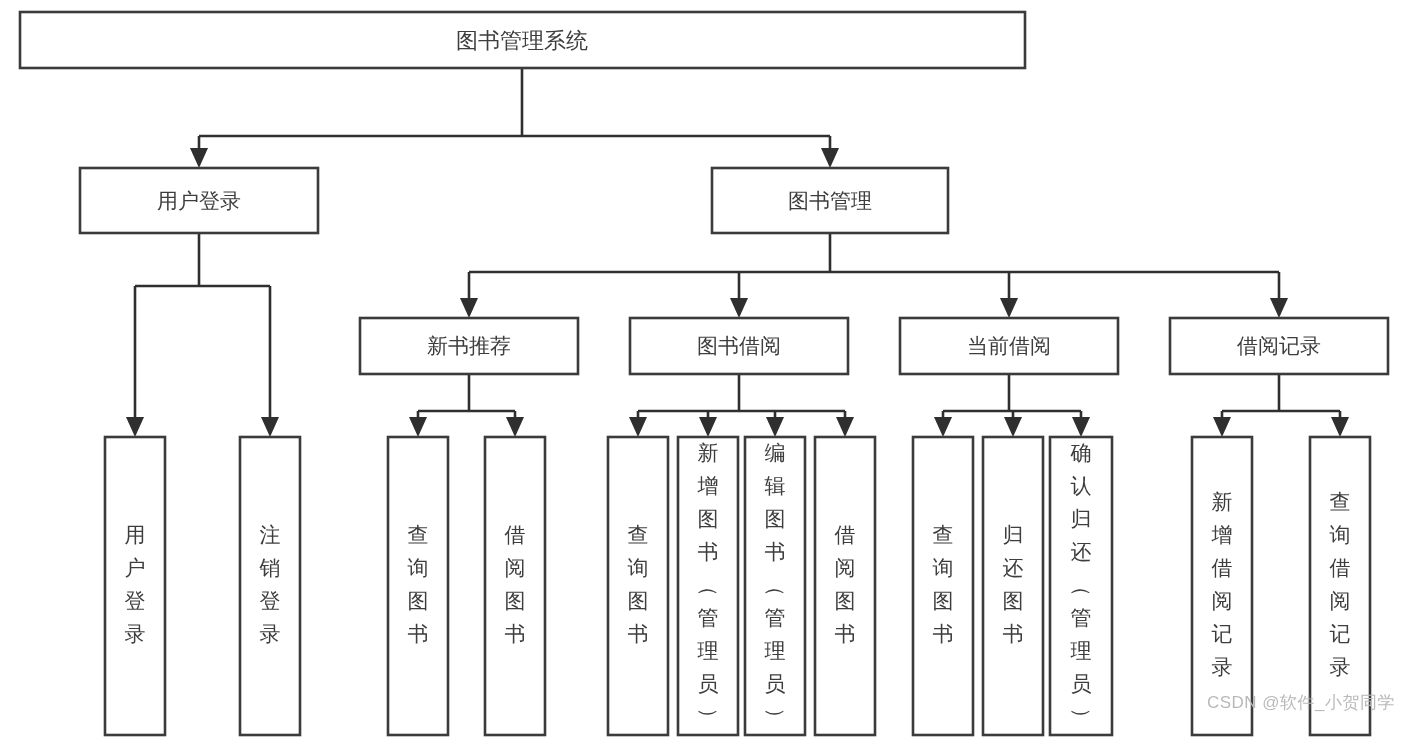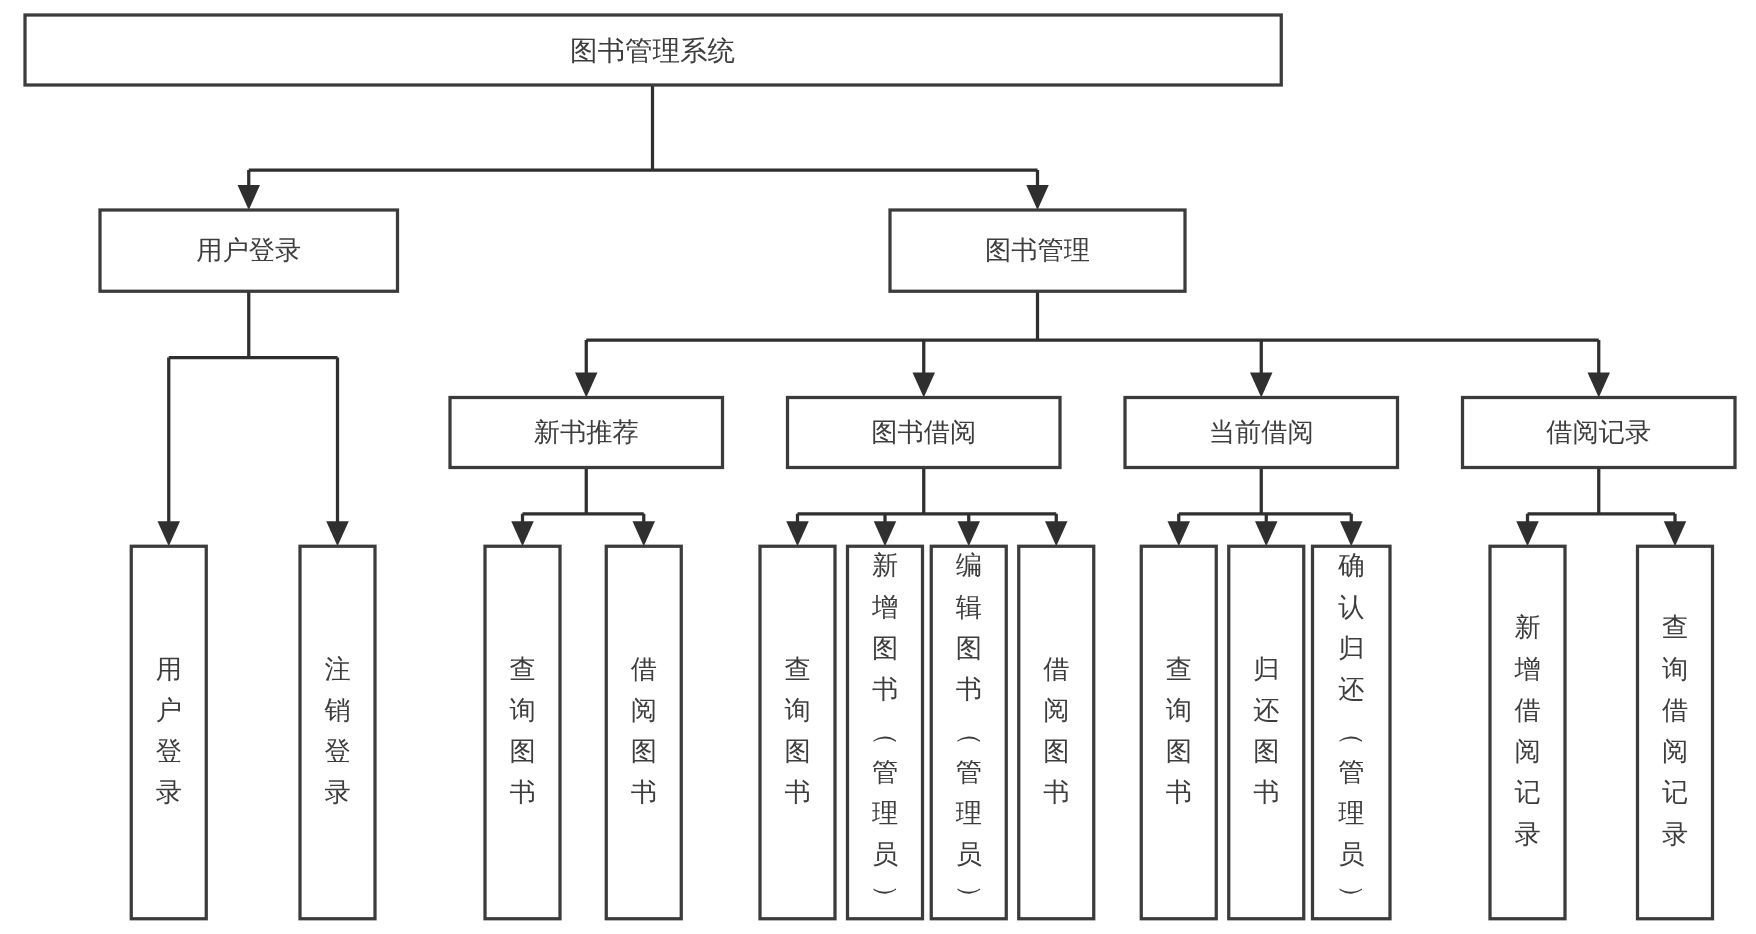--- a/index.html
+++ b/index.html
@@ -296,13 +296,14 @@
             <text class="vtext" x="1340" y="569.5" dominant-baseline="middle">借</text>
             <text class="vtext" x="1340" y="602.5" dominant-baseline="middle">阅</text>
             <text class="vtext" x="1340" y="635.5" dominant-baseline="middle">记</text>
             <text class="vtext" x="1340" y="668.5" dominant-baseline="middle">录</text>
           </g>
       </g>
 
     </g>
   </svg>
 
+  <div class="watermark">CSDN @软件_小贺同学</div>
 </div>
 
 </body></html>

